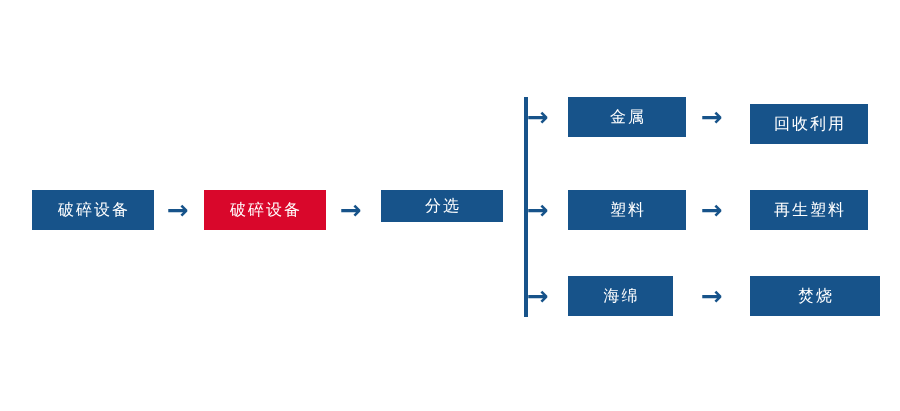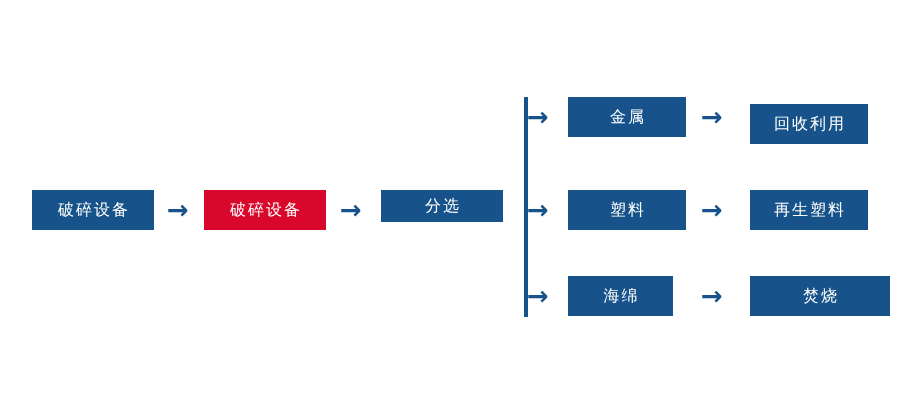--- a/index.html
+++ b/index.html
@@ -94,15 +94,15 @@
   <div class="arrow" style="left:694px; top:192px; width:36px; height:36px;">→</div>
 
   <div class="node blue" style="left:750px; top:190px; width:118px; height:40px;">再生塑料</div>
 
   <div class="branch-arrow" style="left:527px; top:278px; width:34px; height:36px;">→</div>
 
   <div class="node blue" style="left:568px; top:276px; width:105px; height:40px;">海绵</div>
 
   <div class="arrow" style="left:694px; top:278px; width:36px; height:36px;">→</div>
 
-  <div class="node blue" style="left:750px; top:276px; width:140px; height:40px;">焚烧</div>
+  <div class="node blue" style="left:750px; top:276px; width:130px; height:40px;">焚烧</div>
 
 </div>
 
 </body></html>

